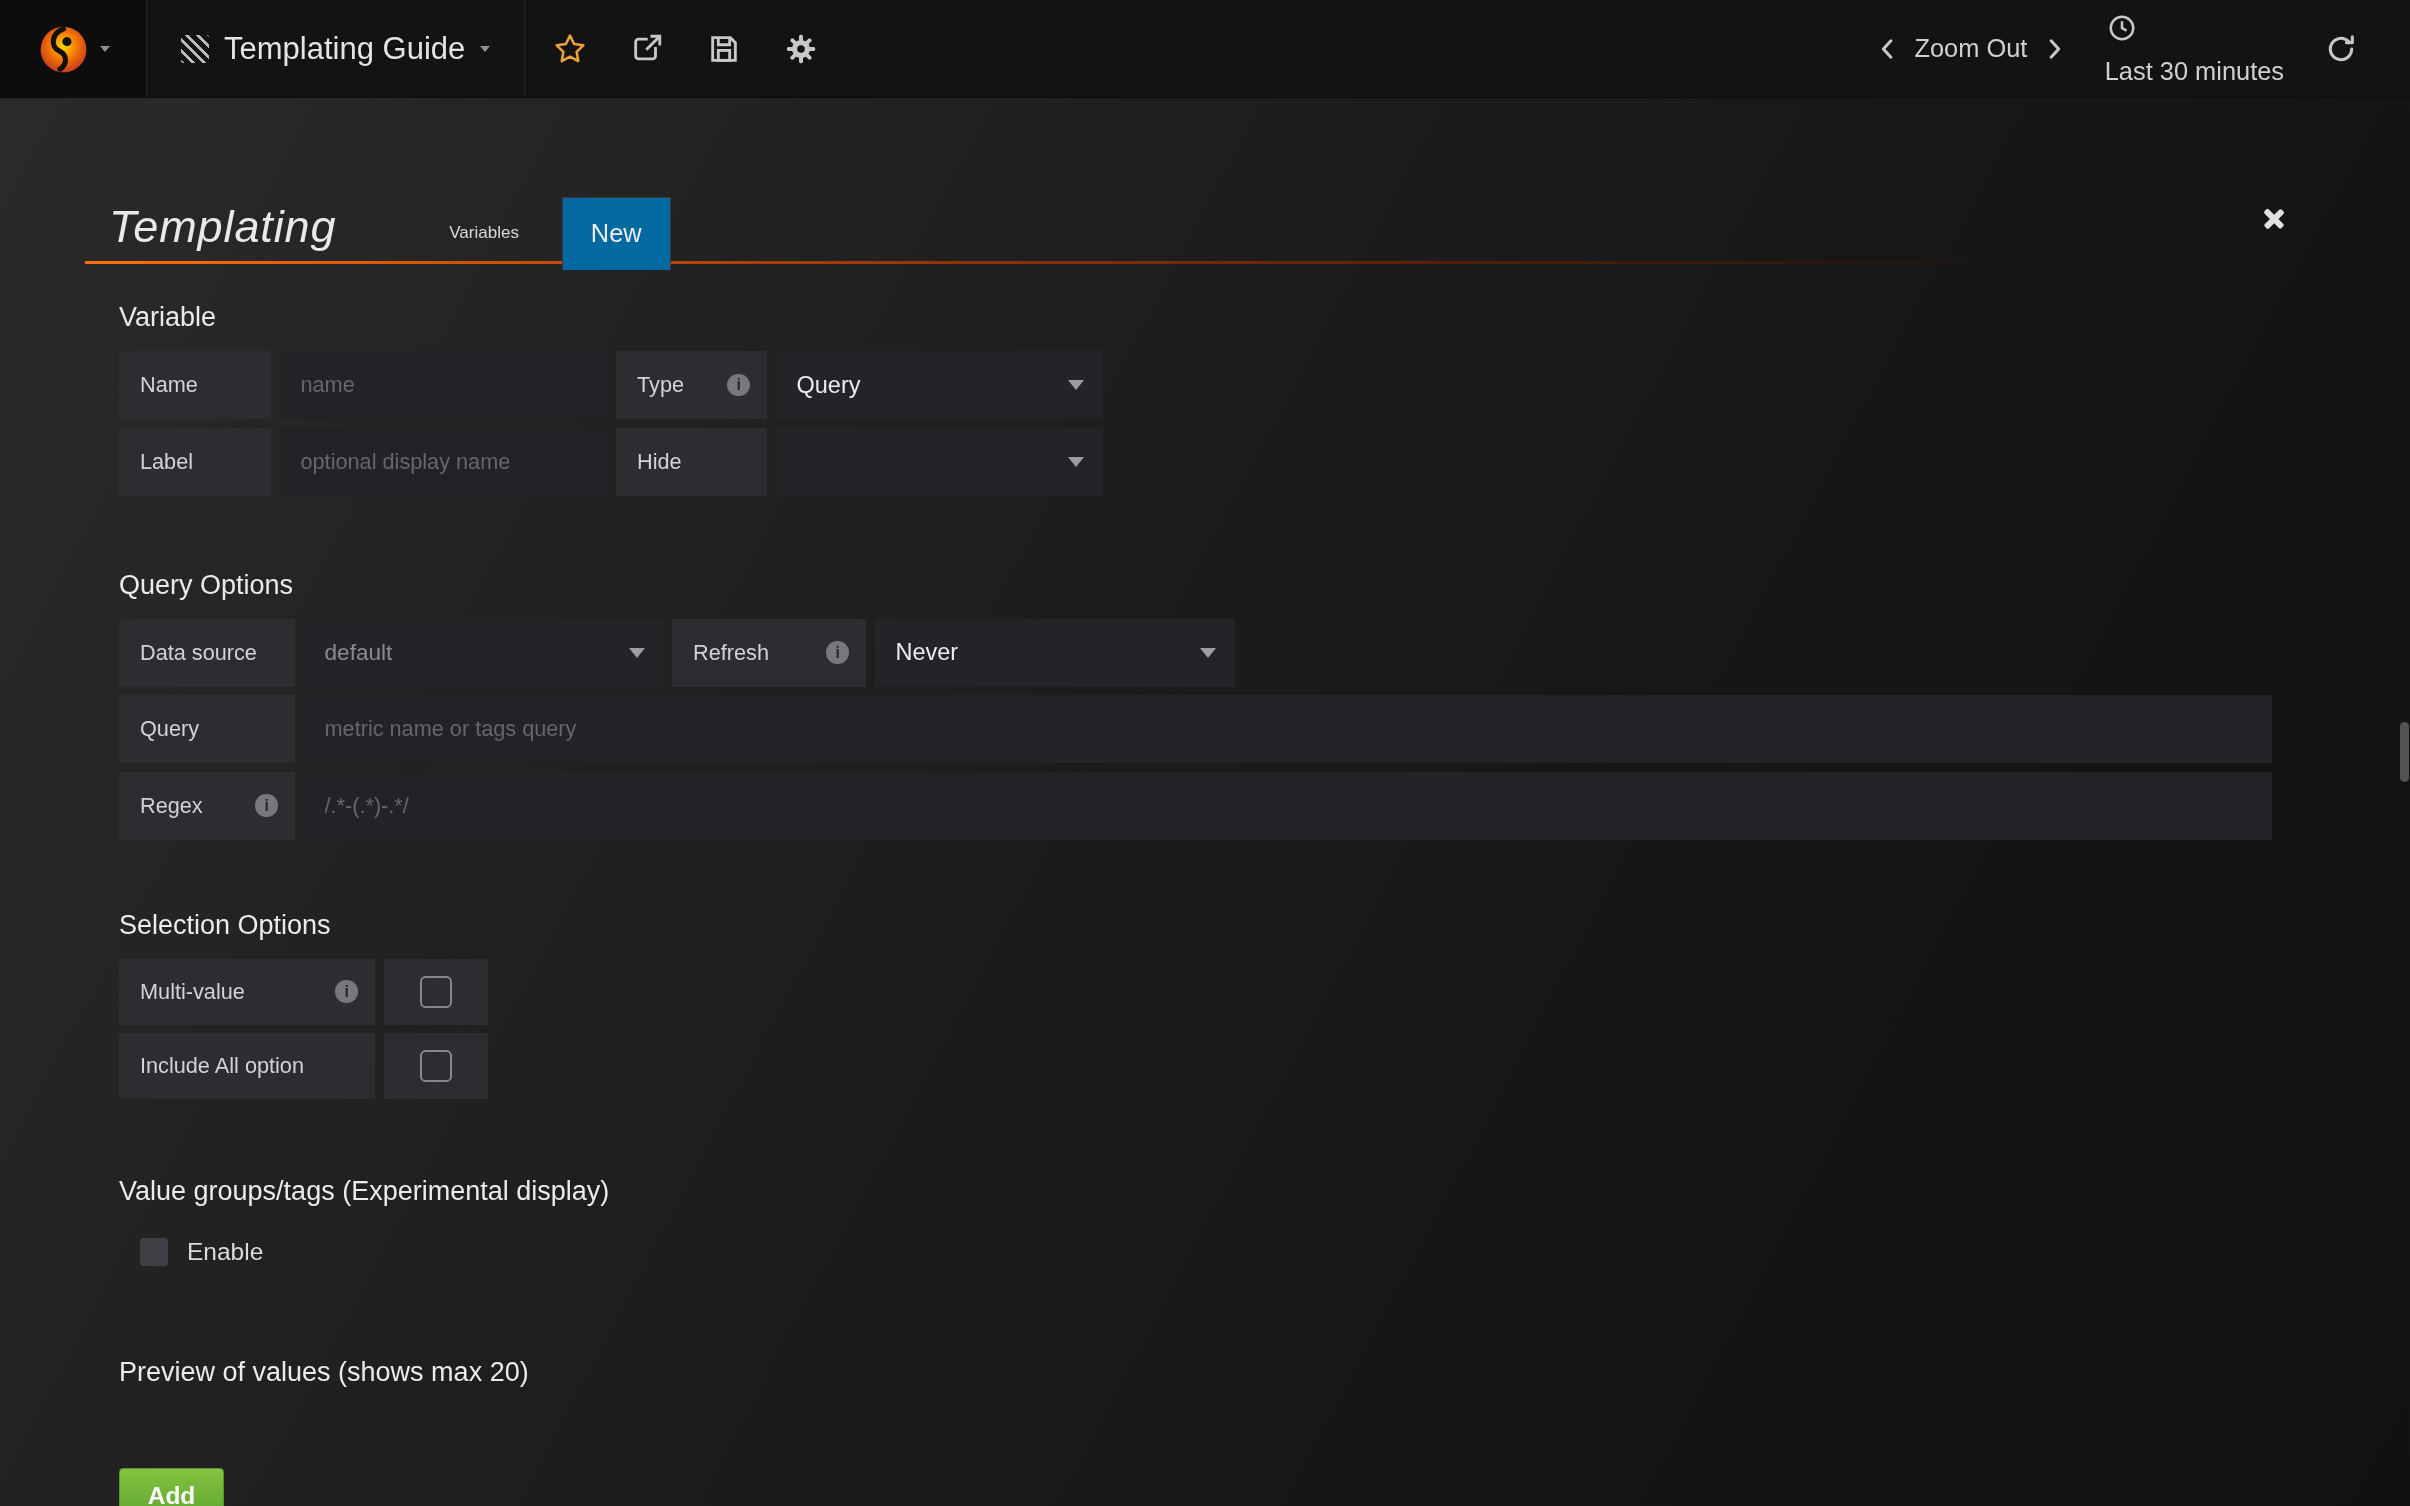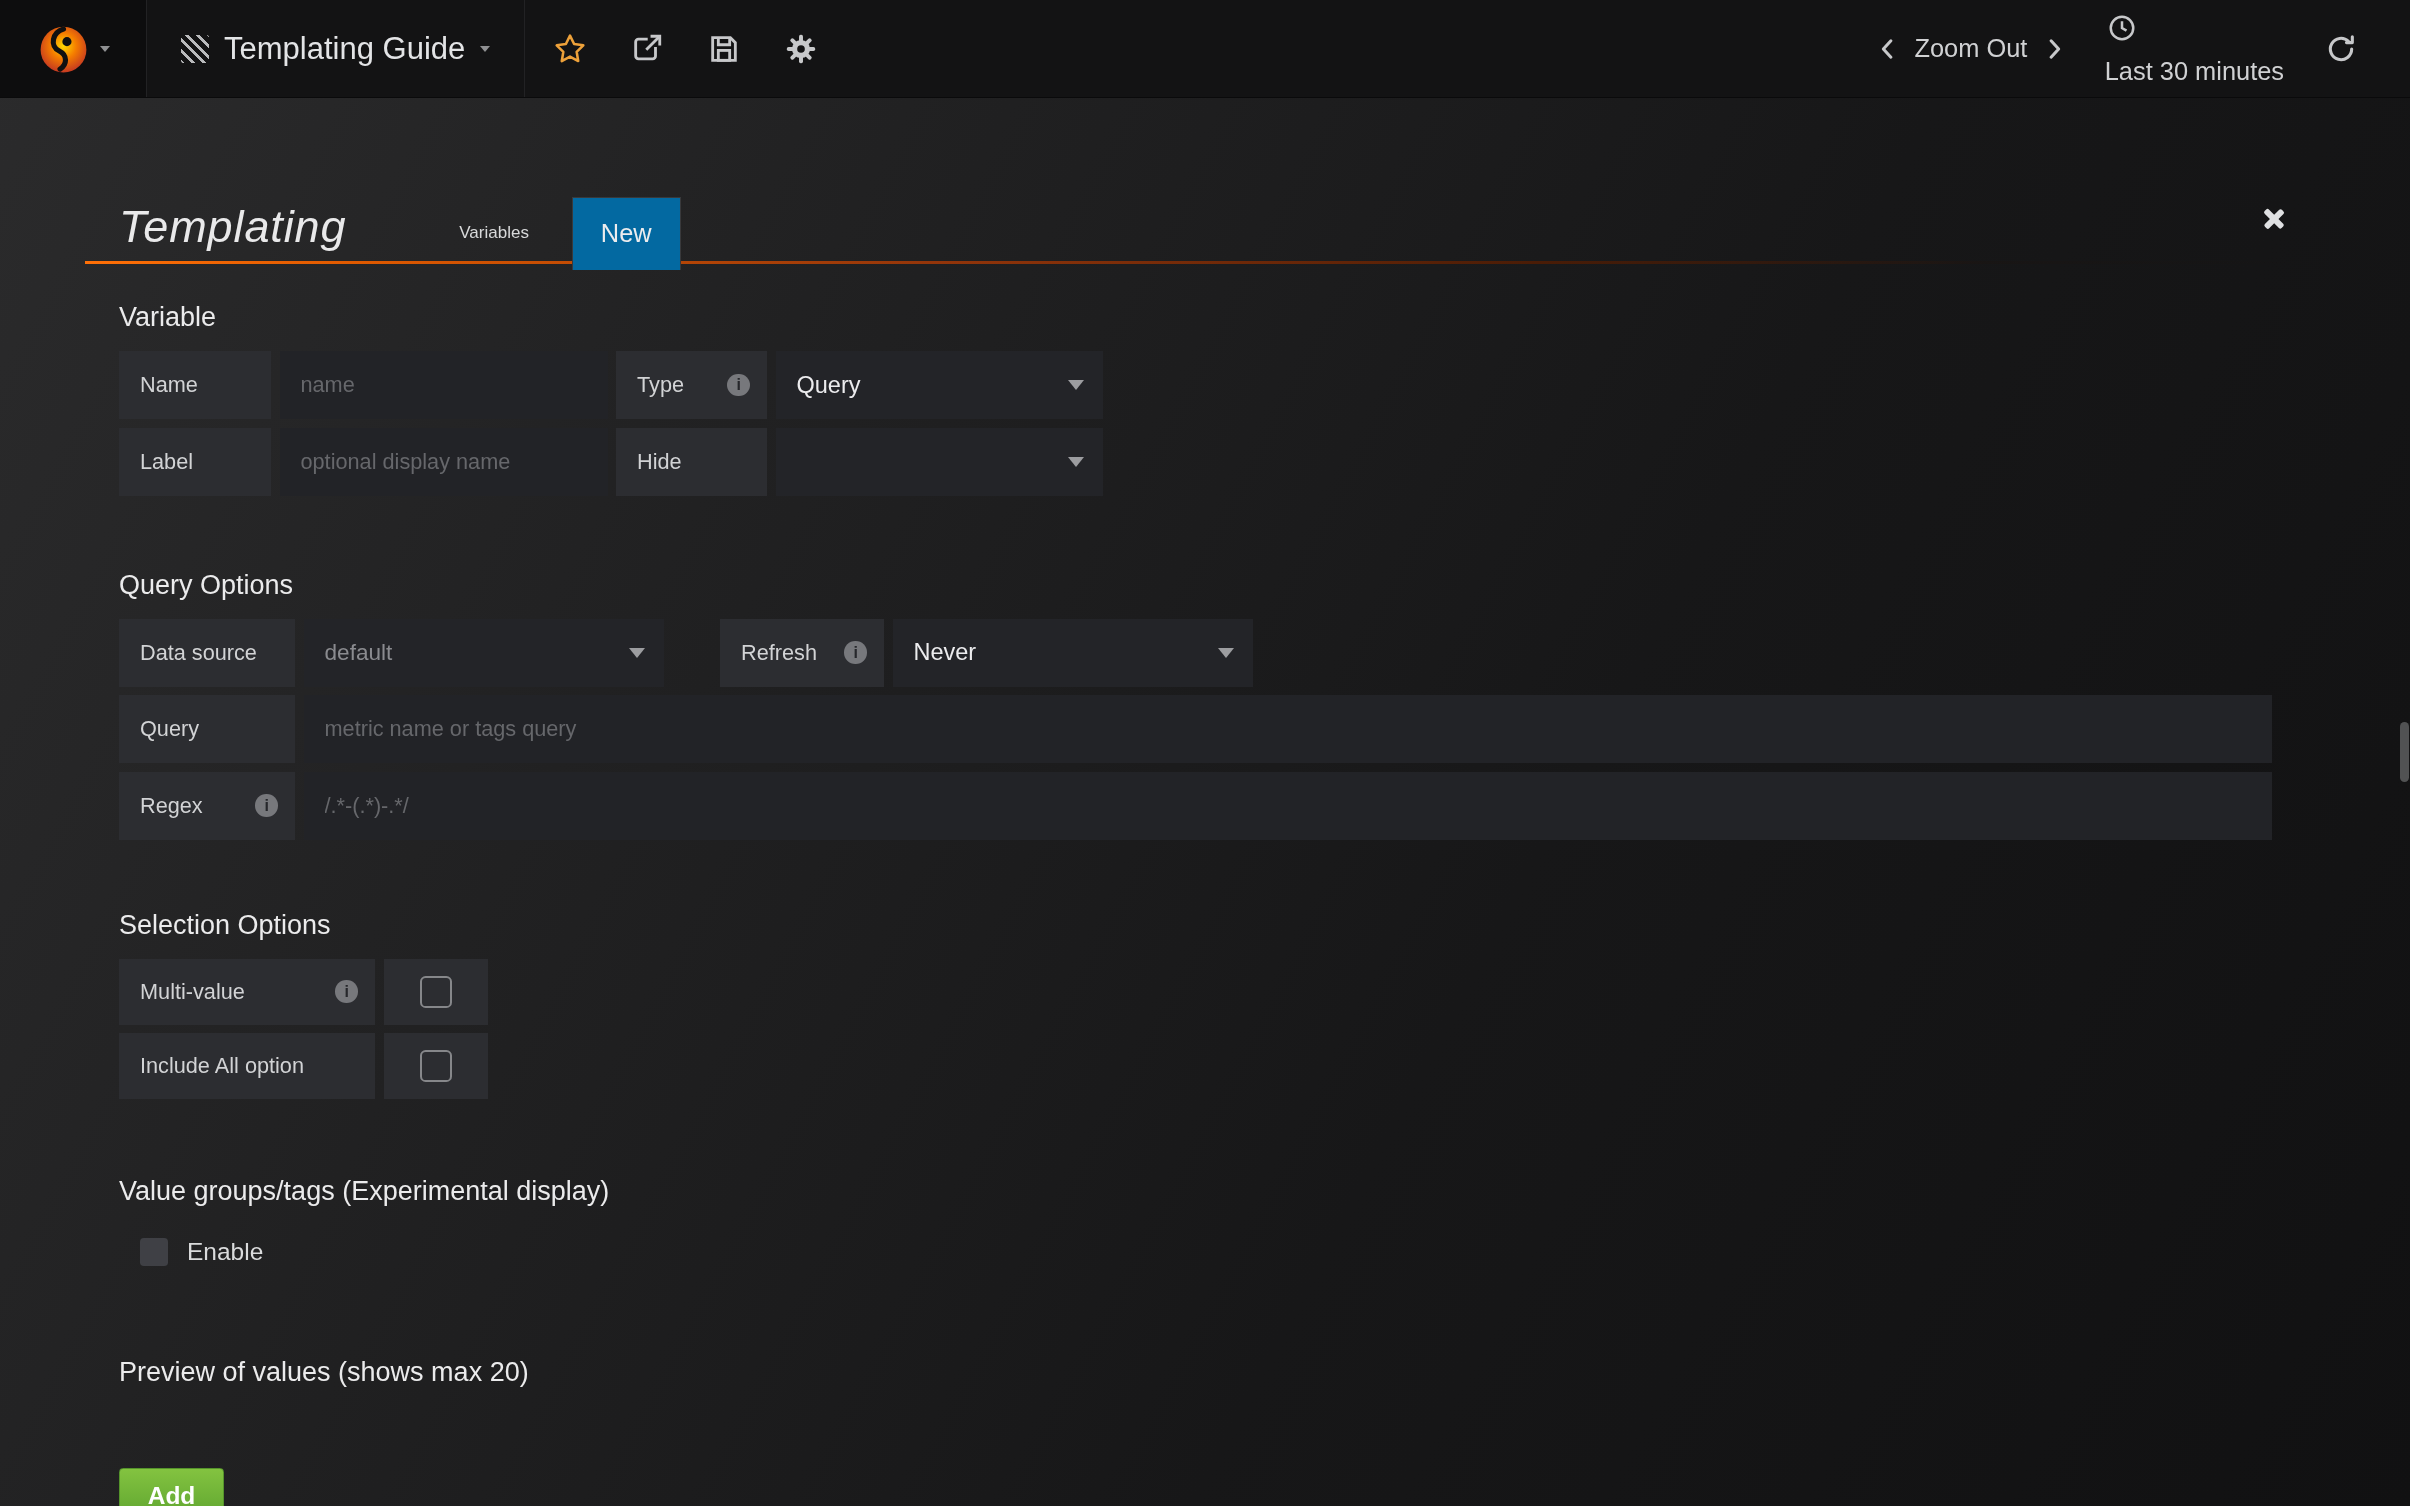--- a/index.html
+++ b/index.html
@@ -40,21 +40,21 @@
   .nav-right .txt { cursor: pointer; }
   .sp10 { width: 9.4px; } .sp36 { width: 34px; } .sp42 { width: 40px; }
   .timegrp { display: flex; align-items: flex-start; gap: 11.3px; cursor: pointer; flex-direction: column; }
 
   
   .page-header { position: relative; height: 166px; }
   .page-header::after {
     content: ""; position: absolute; left: 85px; right: 89px; bottom: 0; height: 2.8px;
     background: linear-gradient(90deg, #ff7007 0%, #e05a00 12%, #93350a 38%, #4a1c06 65%, rgba(30,18,12,0.25) 85%, rgba(26,16,12,0) 100%);
   }
-  .header-inner { position: absolute; bottom: 0; left: 119px; right: 121px; display: flex; align-items: flex-end; }
+  .header-inner { position: absolute; bottom: 0; left: 109px; right: 121px; display: flex; align-items: flex-end; }
   .page-title {
     font-size: 45px; font-style: italic; font-weight: 300; color: #e9e9ea;
     line-height: 1.1; margin: 0 0 13px 0; letter-spacing: 0.9px;
   }
   .tab-variables { margin-left: 109px; padding: 0 3.8px 21px 3.8px; font-size: 17px; color: #d8d9da; cursor: pointer; }
   .tab-new {
     margin-left: 39px; margin-bottom: -5.6px; width: 109px; height: 73px;
     background: #0369a1; border: 0.9px solid #39393b; border-bottom: 0;
     display: flex; align-items: center; justify-content: center;
     font-size: 25.4px; color: #ececee; position: relative; z-index: 2; cursor: pointer;
@@ -86,21 +86,21 @@
   }
   .ipt::placeholder { color: #66676b; opacity: 1; }
   .sel {
     background: #232428; height: 68px; display: flex; align-items: center;
     justify-content: space-between; padding: 0 19px 0 21px;
     font-size: 23.5px; color: #ececee; cursor: pointer; flex: none;
   }
   .sel .caret-down { border-top-color: #9c9da0; border-left-width: 8.5px; border-right-width: 8.5px; border-top-width: 10.4px; }
   .sel .muted { color: #8a8b8f; font-size: 22.6px; }
   .w161 { width: 152px; } .w348 { width: 328px; } .w160 { width: 151px; } .w347 { width: 327px; }
-  .w187 { width: 176px; } .w382 { width: 360px; } .w178 { width: 164px; margin-left: 48px; } .w272 { width: 256px; }
+  .w187 { width: 176px; } .w382 { width: 360px; } .w178 { width: 194px; } .w272 { width: 256px; }
   .flex1 { flex: 1 1 auto; }
 
   .info {
     width: 22.6px; height: 22.6px; border-radius: 50%; background: #77787c; color: #26272b;
     font-size: 16px; font-weight: bold; display: flex; align-items: center; justify-content: center;
     font-style: normal; flex: none; cursor: pointer;
   }
 
   .sel-row { height: 66px; }
   .sel-row .lbl { height: 66px; }

